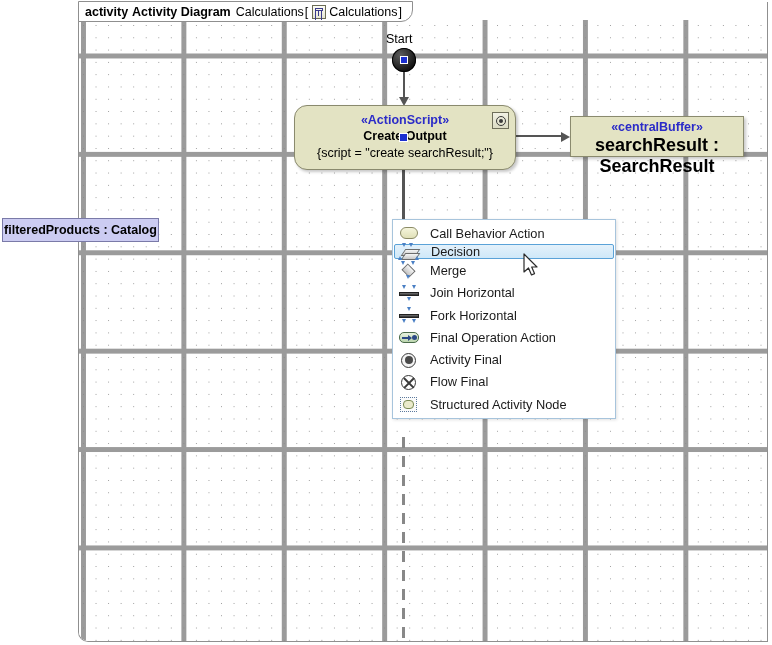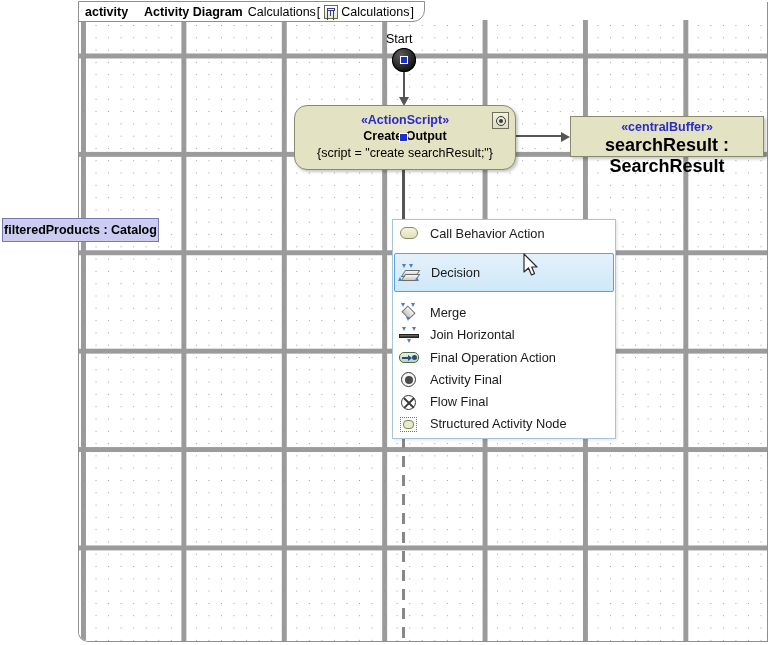--- a/index.html
+++ b/index.html
@@ -67,21 +67,21 @@
     background: #ffffff;
     display: flex;
     align-items: center;
     padding: 0 9px 0 6px;
     box-sizing: border-box;
     font-size: 12.5px;
     color: #000;
     white-space: nowrap;
     z-index: 6;
   }
-  #frame-header .kw { font-weight: bold; margin-right: 16px; }
+  #frame-header .kw { font-weight: bold; margin-right: 4px; }
   #frame-header .dtype { font-weight: bold; margin-right: 5px; }
   #frame-header .dname { font-weight: normal; }
   #frame-header .brk { margin: 0 1px; }
   .hdr-icon {
     display: inline-block;
     width: 14px; height: 14px;
     border: 1px solid #6b6b55;
     background: linear-gradient(#fdfdf6, #e6e6d4);
     margin: 0 3px;
     position: relative;
@@ -219,21 +219,21 @@
     background: #1b2fd0;
     border: 1px solid #ffffff;
     box-sizing: border-box;
     z-index: 7;
   }
 
   
   #buffer-node {
     position: absolute;
     left: 570px; top: 116px;
-    width: 194px; height: 41px;
+    width: 174px; height: 41px;
     border: 1px solid #8a8a6e;
     background: #e3e3c3;
     box-shadow: 2px 2px 3px rgba(0,0,0,.22);
     box-sizing: border-box;
     text-align: center;
     z-index: 5;
   }
   #buffer-stereotype {
     margin-top: 3px;
     font-size: 12.5px;
@@ -299,22 +299,22 @@
     padding-left: 3px;
     box-sizing: border-box;
     font-size: 12.8px;
     color: #1a1a1a;
     position: relative;
   }
   .menu-item.selected {
     background: linear-gradient(#e4f1fb, #cfe8f8);
     border: 1px solid #5aa2d8;
     border-radius: 2px;
-    height: 39px;
-    margin: 9px 1px;
+    height: 15px;
+    margin: 0 1px;
     padding-left: 2px;
   }
   .menu-icon {
     width: 26px;
     min-width: 26px;
     height: 18px;
     margin-right: 8px;
     position: relative;
     display: inline-block;
   }
@@ -592,20 +592,29 @@
   <div class="menu-item">
     <span class="menu-icon ic-join">
       <span class="ar a1"></span>
         <span class="ar a2"></span>
       <span class="bar"></span>
       <span class="ar a3"></span>
     </span>
     <span class="menu-label">Join Horizontal</span>
   </div>
 
+  <div class="menu-item">
+    <span class="menu-icon ic-fork">
+      <span class="ar a1"></span>
+      <span class="bar"></span>
+      <span class="ar a2"></span>
+        <span class="ar a3"></span>
+    </span>
+    <span class="menu-label">Fork Horizontal</span>
+  </div>
 
   <div class="menu-item">
     <span class="menu-icon ic-calloperation">
       <span class="body"></span>
       <span class="arw"></span>
         <span class="hd"></span>
         <span class="cir"></span>
     </span>
     <span class="menu-label">Final Operation Action</span>
   </div>

